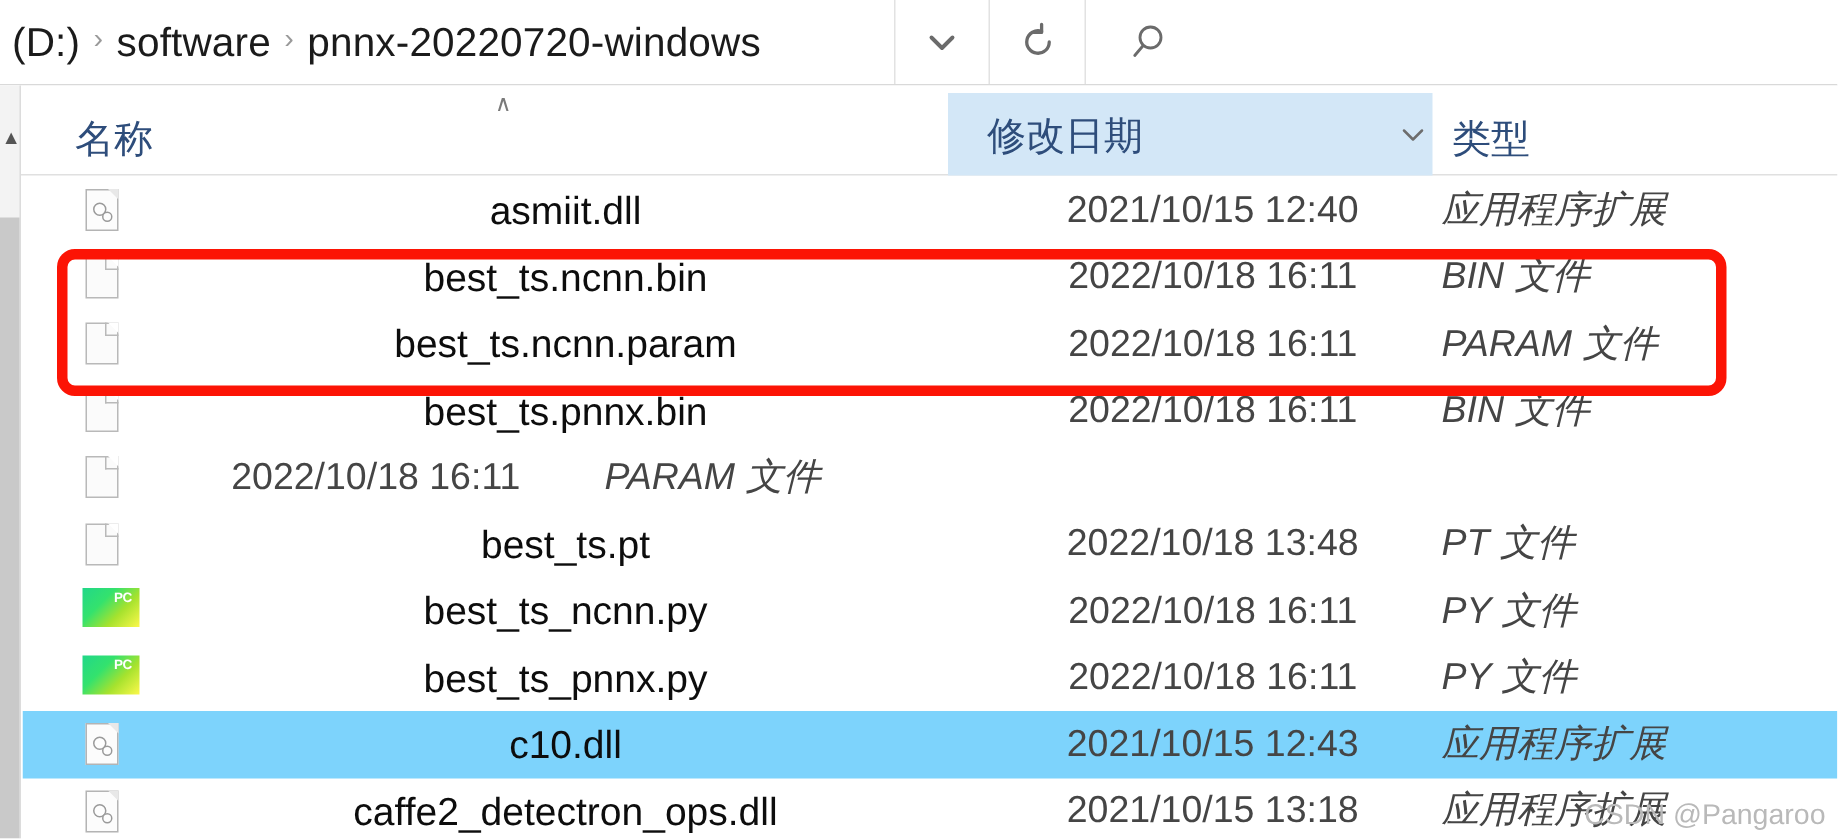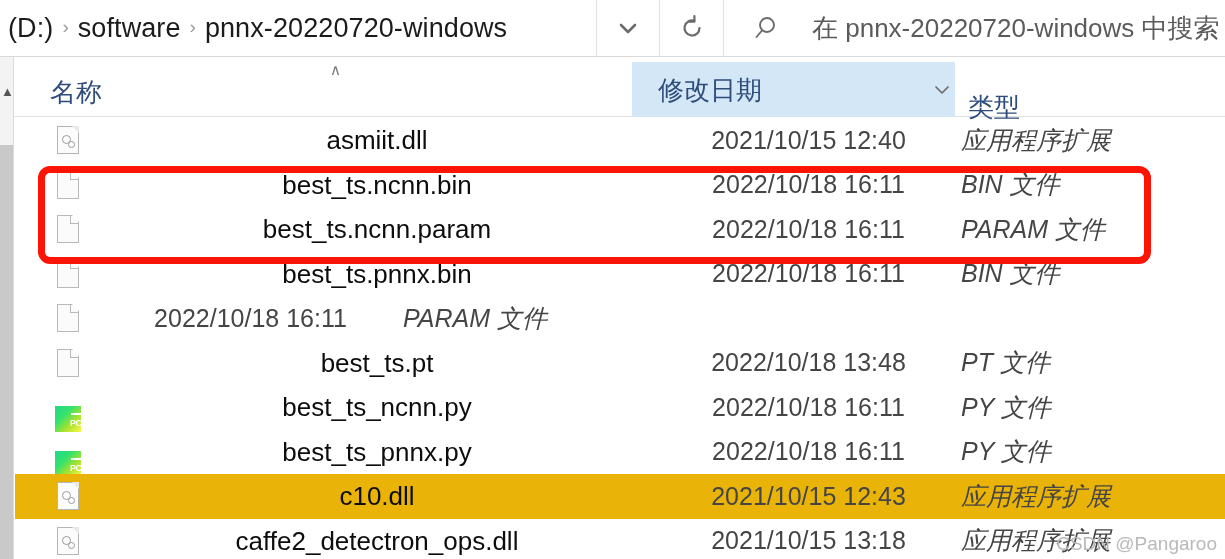--- a/index.html
+++ b/index.html
@@ -107,21 +107,21 @@
     padding-left: 26px;
     height: 55px;
   }
   .col-date-chev {
     position: absolute;
     left: 930px; top: 62px;
     height: 55px;
     display: flex; align-items: center;
     font-size: 17px; color: #6d6d6d;
   }
-  .col-type  { left: 968px; top: 77px; }
+  .col-type  { left: 968px; top: 62px; }
 
   
   .leftedge {
     position: absolute;
     left: 0; top: 57px;
     width: 14px; height: 502px;
     background: #f3f3f3;
     border-right: 1px solid #dcdcdc;
   }
   .leftedge-thumb {
@@ -146,21 +146,21 @@
     overflow: hidden;
   }
   .row {
     position: relative;
     height: 44.5px;
     display: flex;
     align-items: center;
     padding-left: 37px;
     text-align: center;
   }
-  .row.selected { background: #eab308; }
+  .row.selected { background: #7dd3fc; }
 
   .icon-wrap {
     width: 30px; height: 34px;
     position: relative;
     flex: 0 0 auto;
     margin-right: 16px;
   }
 
   
   .ico-doc {
@@ -210,24 +210,24 @@
     border-radius: 50%;
     border: 1.6px solid #9a9a9a;
     background: #fdfdfd;
   }
   .ico-dll .gear1 { left: 4px; top: 8px; width: 9px; height: 9px; }
   .ico-dll .gear2 { left: 10px; top: 14px; width: 7px; height: 7px; border-width: 1.4px; }
 
   
   .ico-py {
     position: absolute;
-    left: 3px; top: 16px;
-    width: 26px; height: 26px;
+    left: 3px; top: 2px;
+    width: 38px; height: 26px;
     background: linear-gradient(135deg, #21d789 0%, #34e26d 35%, #a6e22e 65%, #fcf84a 100%);
-    padding: 12px;
+    padding: 1px;
   }
   .ico-py .inner {
     width: 100%; height: 100%;
     background: #1d1d23;
     position: relative;
   }
   .ico-py .pc {
     position: absolute;
     left: 2px; top: 1px;
     font-size: 9px;
@@ -315,21 +315,20 @@
         <path d="M22.5 15 A7.5 7.5 0 1 1 17.4 7.9" fill="none" stroke="#6b6b6b" stroke-width="2.2" stroke-linecap="round"></path>
         <path d="M17.4 3.2 L17.4 8.6 L12.3 8.6" fill="none" stroke="#6b6b6b" stroke-width="2.2" stroke-linecap="round" stroke-linejoin="round"></path>
       </svg>
     </div>
 
     <div class="searchbox">
       <svg width="30" height="30" viewBox="0 0 30 30">
         <circle cx="13" cy="12" r="7" fill="none" stroke="#6b6b6b" stroke-width="1.9"></circle>
         <line x1="8" y1="17.5" x2="2.5" y2="24" stroke="#6b6b6b" stroke-width="1.9" stroke-linecap="round"></line>
       </svg>
-      <span class="search-ph">在 pnnx-20220720-windows 中搜索</span>
     </div>
   </div>
 
   <div class="colheader"></div>
 
   <div class="sort-caret">∧</div>
 
   <div class="col col-name">
     <span class="col-label">名称</span>
   </div>

